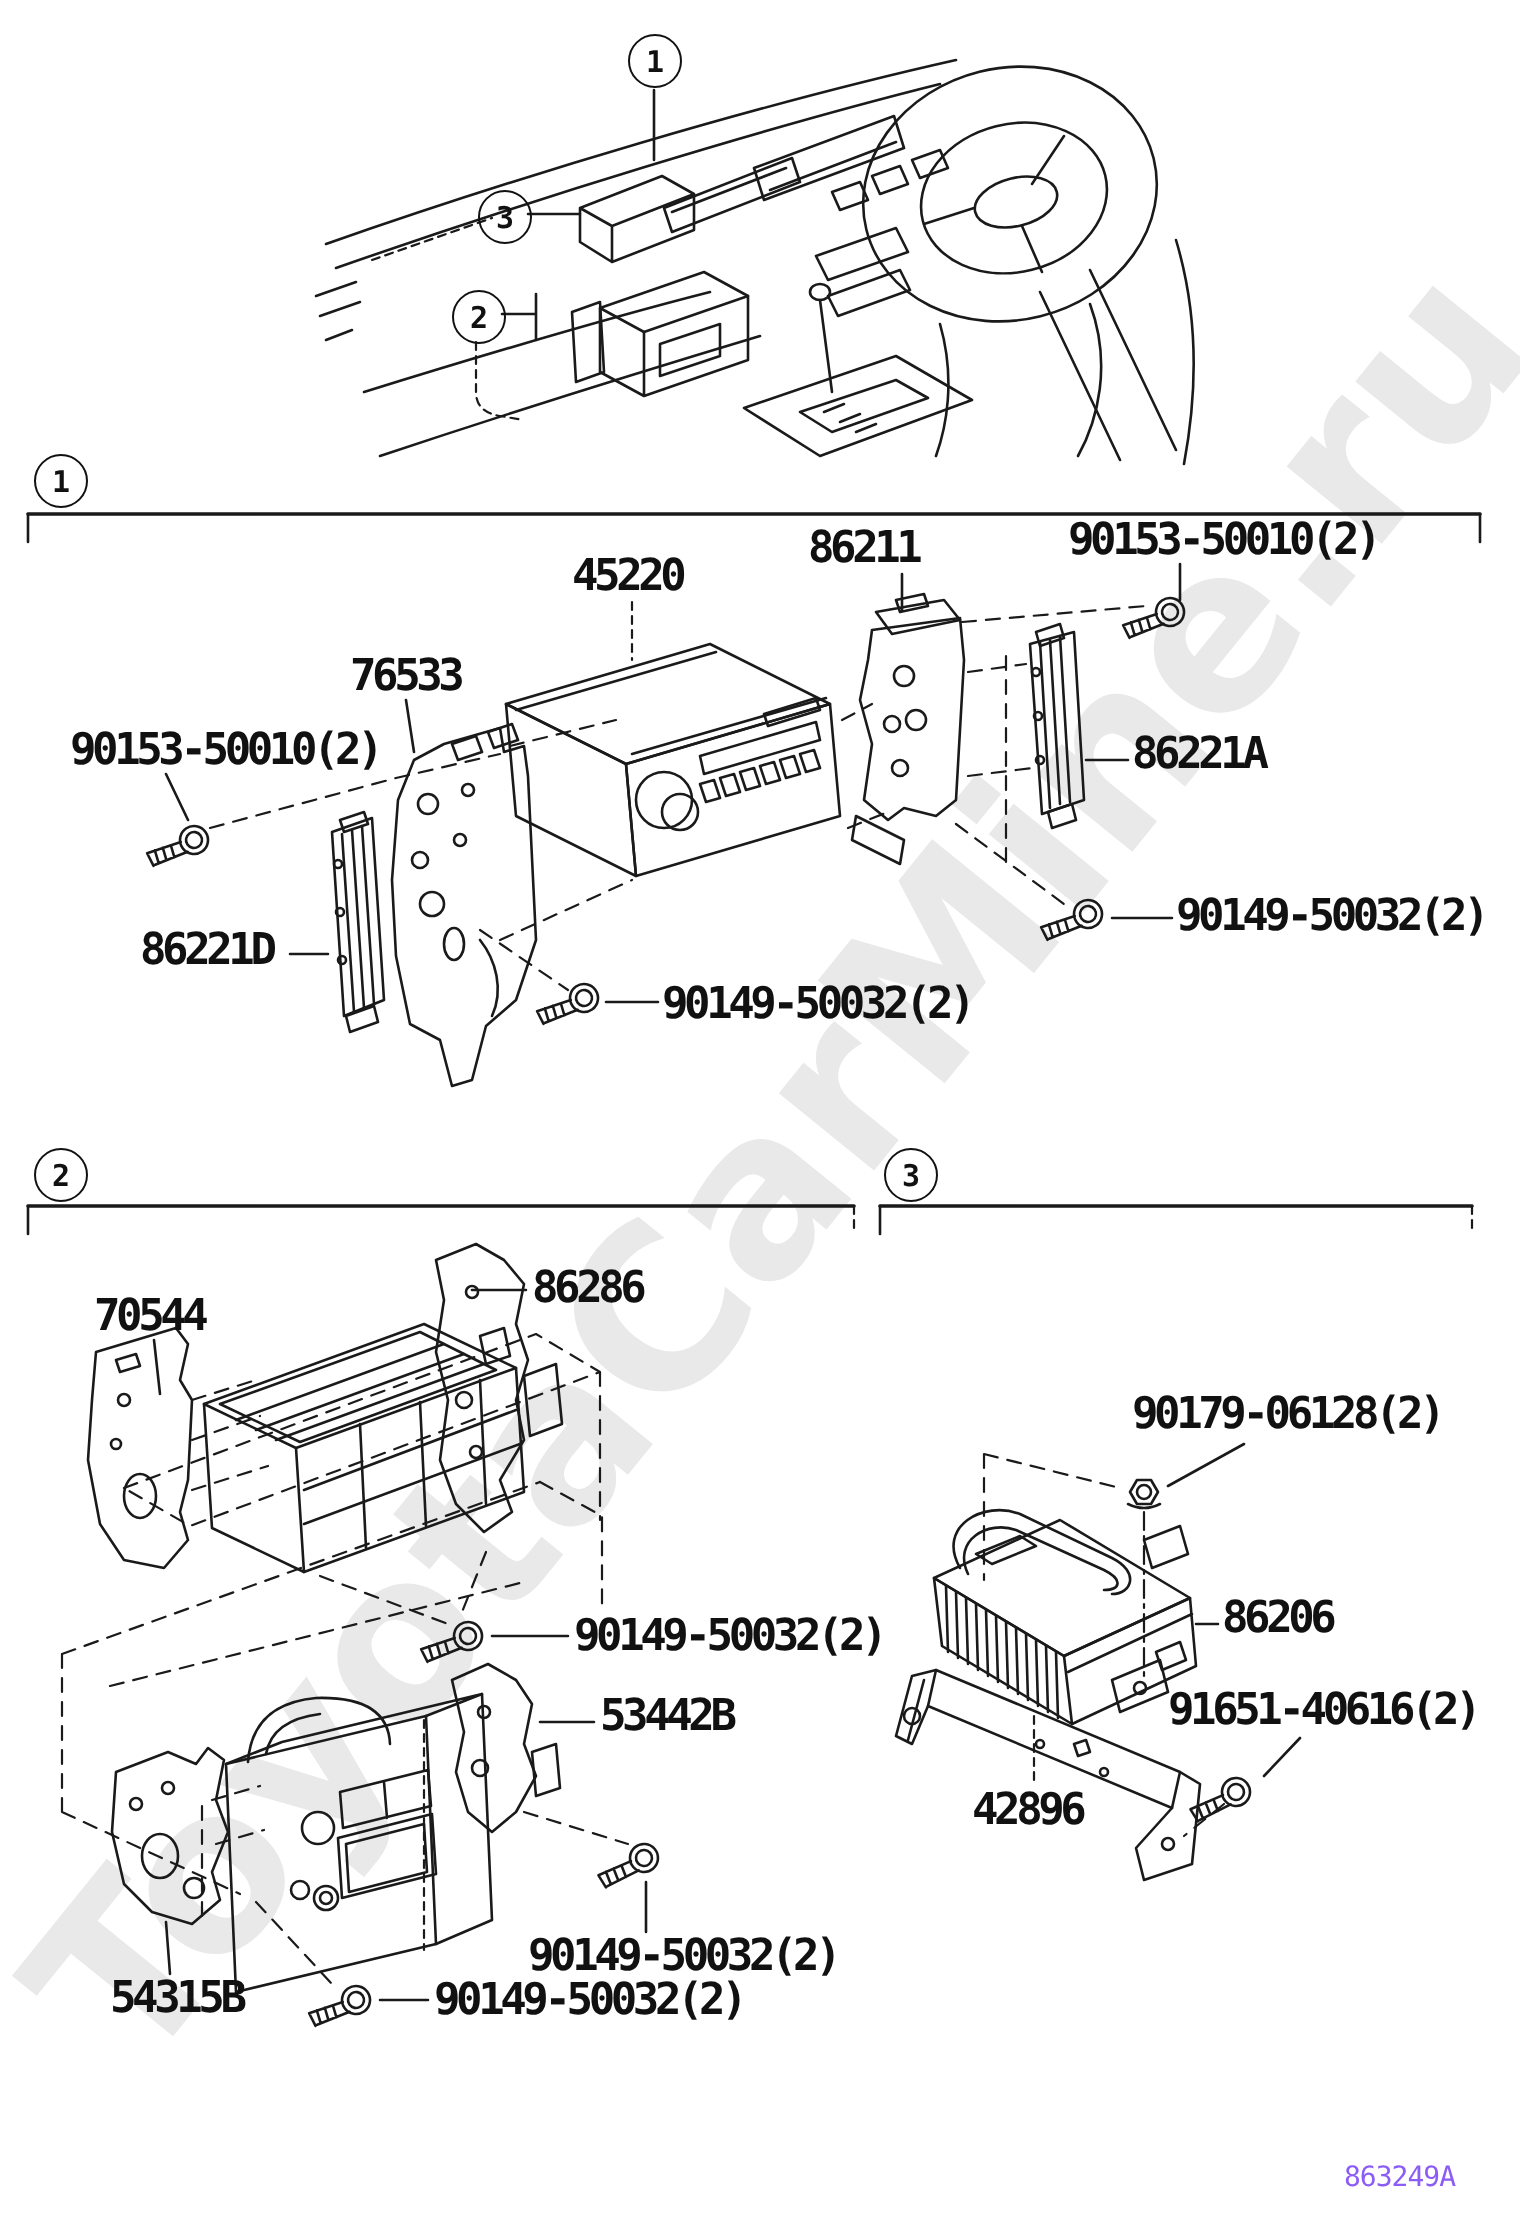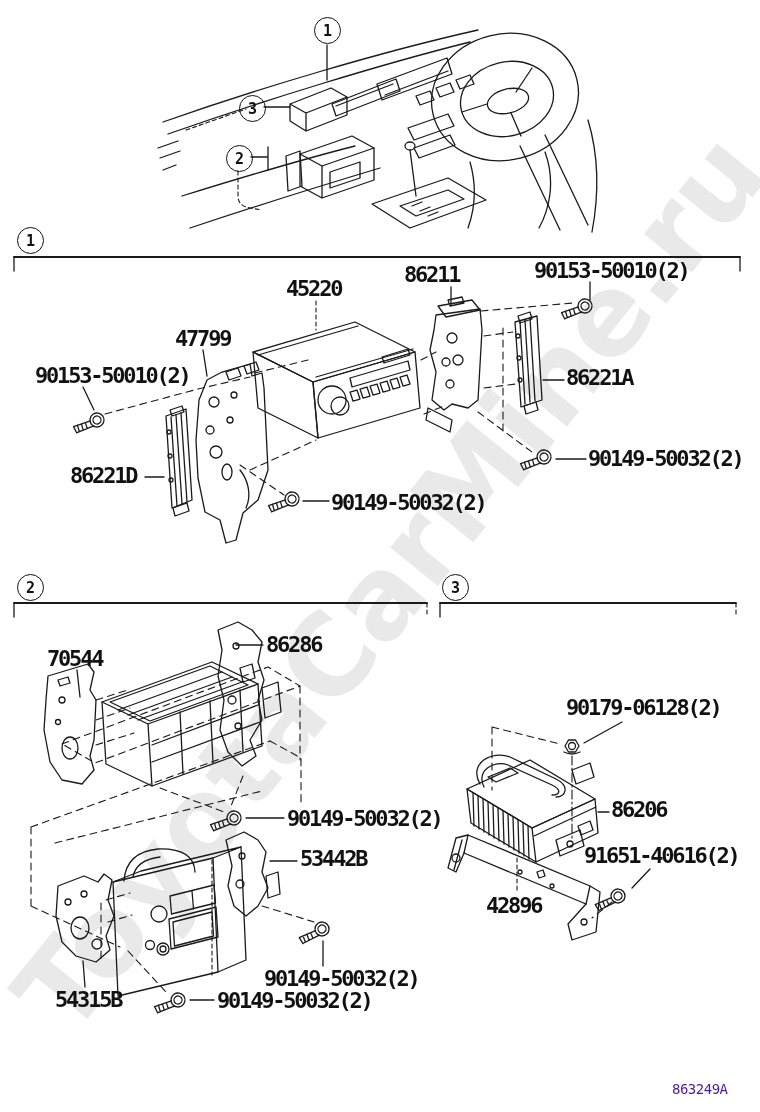--- a/index.html
+++ b/index.html
@@ -13,21 +13,21 @@
       stroke:#1a1a1a;fill:none;stroke-width:1.3;stroke-linecap:round;stroke-linejoin:round}
   svg.art .rule{stroke-width:1.8}
   svg.art .dsh{stroke-dasharray:7 5;stroke-width:1.1}
   svg.art .dsh2{stroke-dasharray:4 3;stroke-width:1.1}
   svg.art .ddot{stroke-dasharray:9 3 2 3;stroke-width:1.1}
   .lbl{position:absolute;font-weight:bold;font-size:22px;letter-spacing:-2.2px;color:#111;
        white-space:nowrap;line-height:1;z-index:2}
   .circ{position:absolute;width:25px;height:25px;border:1.6px solid #111;border-radius:50%;
         display:flex;align-items:center;justify-content:center;font-size:15px;font-weight:bold;
         color:#111;z-index:2;background:transparent}
-  .code{position:absolute;font-size:14px;letter-spacing:-0.5px;color:#4c1d95;z-index:2}
+  .code{position:absolute;font-size:14px;letter-spacing:-0.5px;color:#8b5cf6;z-index:2}
 </style>
 </head>
 <body>
 
 <div class="wm">ToyotaCarMine.ru</div>
 
 <svg class="art" width="760" height="1112" viewBox="0 0 760 1112">
   <defs>
     <g id="screw">
       <circle cx="0" cy="0" r="7"></circle>
@@ -273,21 +273,21 @@
 <div class="circ" style="left:17px;top:574px">
     <span>2</span>
   </div>
 <div class="circ" style="left:442px;top:574px">
     <span>3</span>
   </div>
 
 <div class="lbl" style="left:286px;top:278px">45220</div>
 <div class="lbl" style="left:404px;top:264px">86211</div>
 <div class="lbl" style="left:534px;top:260px">90153-50010(2)</div>
-<div class="lbl" style="left:175px;top:328px">47799</div>
+<div class="lbl" style="left:175px;top:328px">76533</div>
 <div class="lbl" style="left:35px;top:365px">90153-50010(2)</div>
 <div class="lbl" style="left:566px;top:367px">86221A</div>
 <div class="lbl" style="left:70px;top:465px">86221D</div>
 <div class="lbl" style="left:588px;top:448px">90149-50032(2)</div>
 <div class="lbl" style="left:331px;top:492px">90149-50032(2)</div>
 
 <div class="lbl" style="left:47px;top:648px">70544</div>
 <div class="lbl" style="left:266px;top:634px">86286</div>
 <div class="lbl" style="left:287px;top:808px">90149-50032(2)</div>
 <div class="lbl" style="left:300px;top:848px">53442B</div>

